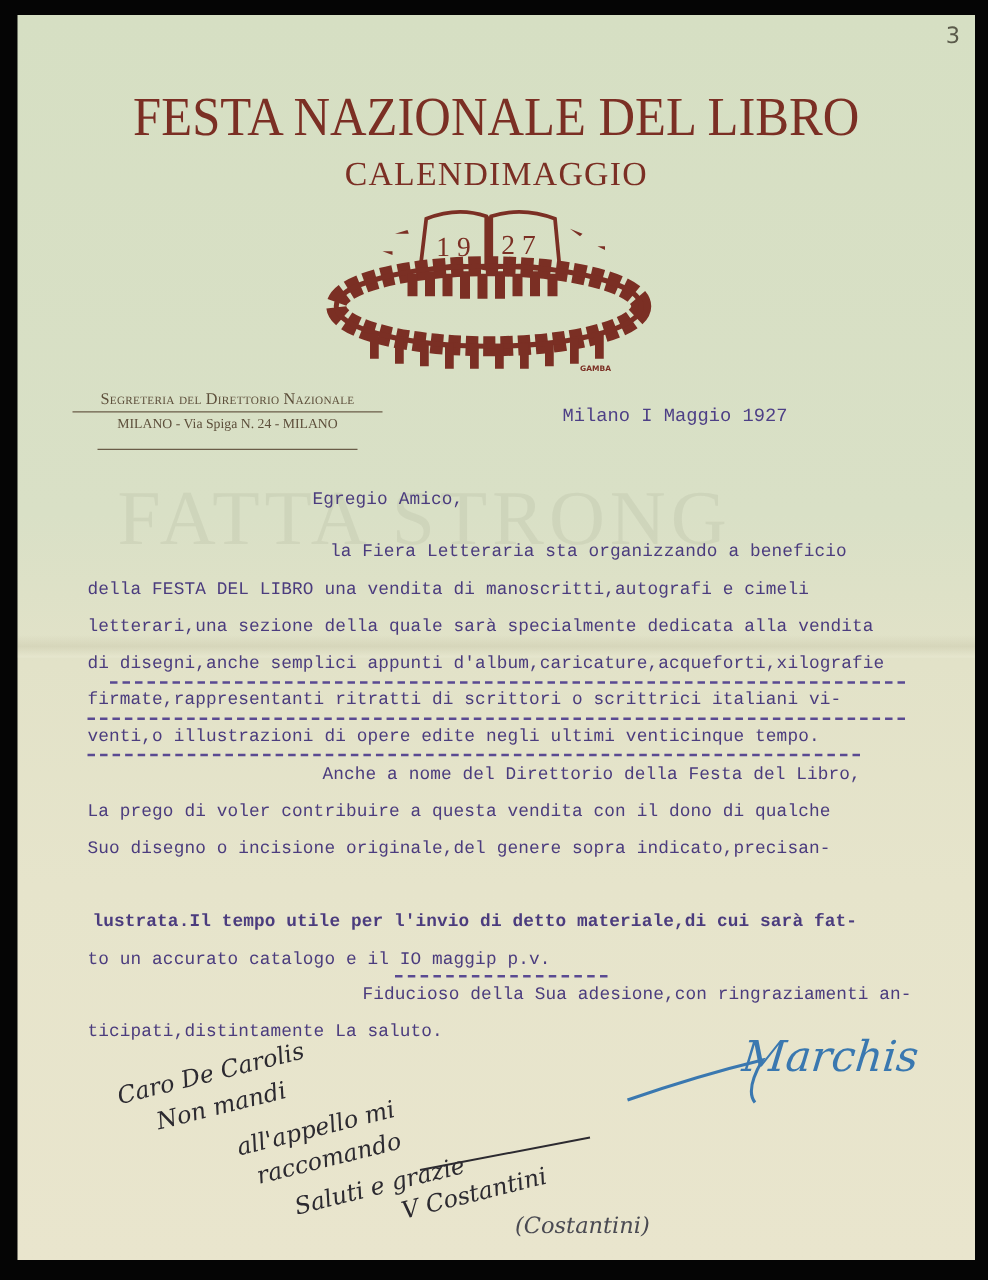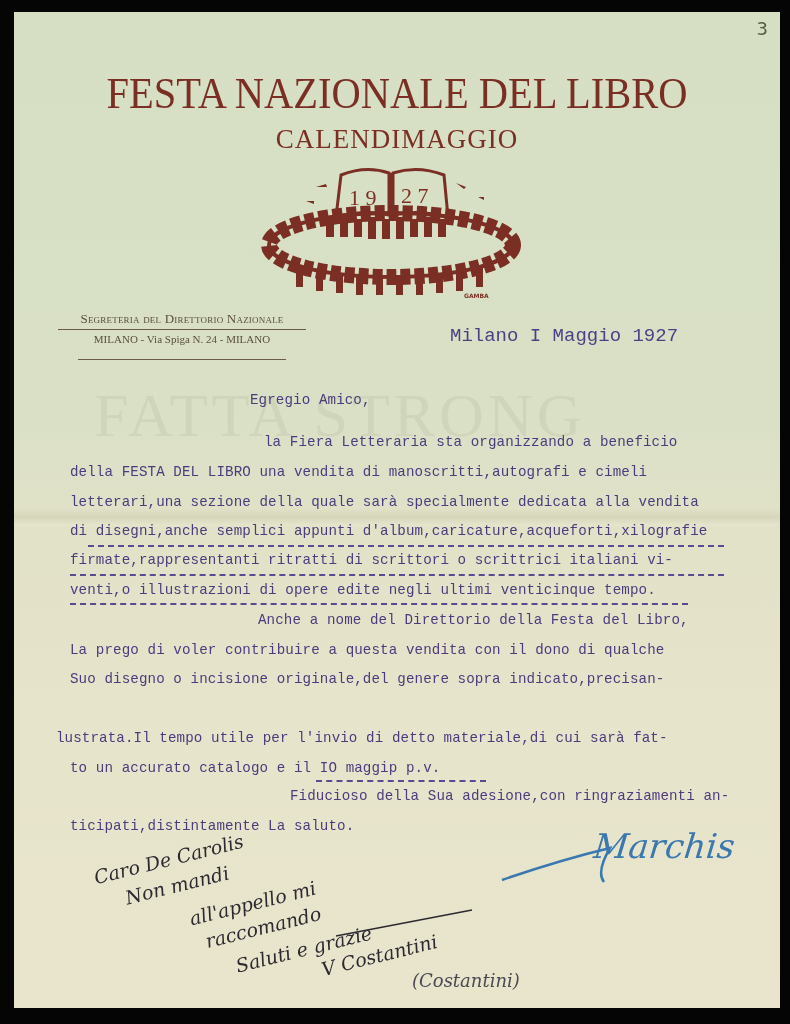--- a/index.html
+++ b/index.html
@@ -39,21 +39,21 @@
     font-family: "Liberation Serif", serif; font-size: 13px; color: #5d4f3b;
     border-bottom: 1px solid #6a5c48; padding-bottom: 2px;
     font-variant: small-caps; letter-spacing: 0.2px;
   }
   .letterhead-addr {
     position: absolute; left: 64px; top: 321px; width: 208px; text-align: center;
     font-family: "Liberation Serif", serif; font-size: 11px; color: #5d4f3b;
     border-bottom: 1px solid #6a5c48; padding-bottom: 14px;
   }
   .date {
-    position: absolute; left: 436px; top: 313px; font-size: 19px; color: #4d3f86;
+    position: absolute; left: 436px; top: 313px; font-size: 15px; color: #4d3f86;
   }
   .watermark {
     position: absolute; left: 80px; top: 368px; font-family: "Liberation Serif", serif;
     font-size: 62px; color: rgba(120,120,100,0.10); letter-spacing: 4px;
   }
   .line { position: absolute; font-size: 14.2px; color: #4b3c7e; white-space: pre; letter-spacing: 0.1px; }
   .dash { position: absolute; height: 0; border-top: 2px dashed #5a4a92; }
   .hand { position: absolute; font-family: "DejaVu Serif", serif; font-style: italic; color: #2c2a30; white-space: nowrap; }
   .sig-blue { position: absolute; left: 486px; top: 820px; width: 250px; height: 60px; }
 </style>
@@ -122,21 +122,21 @@
   <div class="line" style="left:56px; top:482px;">letterari,una sezione della quale sarà specialmente dedicata alla vendita</div>
   <div class="line" style="left:56px; top:511px;">di disegni,anche semplici appunti d'album,caricature,acqueforti,xilografie</div>
   <div class="dash" style="left:74px; top:533px; width:636px;"></div>
   <div class="line" style="left:56px; top:540px;">firmate,rappresentanti ritratti di scrittori o scrittrici italiani vi-</div>
   <div class="dash" style="left:56px; top:562px; width:654px;"></div>
   <div class="line" style="left:56px; top:570px;">venti,o illustrazioni di opere edite negli ultimi venticinque tempo.</div>
   <div class="dash" style="left:56px; top:591px; width:618px;"></div>
   <div class="line" style="left:244px; top:600px;">Anche a nome del Direttorio della Festa del Libro,</div>
   <div class="line" style="left:56px; top:630px;">La prego di voler contribuire a questa vendita con il dono di qualche</div>
   <div class="line" style="left:56px; top:659px;">Suo disegno o incisione originale,del genere sopra indicato,precisan-</div>
-  <div class="line" style="left:42px; top:718px;">lustrata.Il tempo utile per l'invio di detto materiale,di cui sarà fat-</div>
+  <div class="line" style="left:60px; top:718px;font-weight:bold;">lustrata.Il tempo utile per l'invio di detto materiale,di cui sarà fat-</div>
   <div class="line" style="left:56px; top:748px;">to un accurato catalogo e il IO maggip p.v.</div>
   <div class="dash" style="left:302px; top:768px; width:170px;"></div>
   <div class="line" style="left:244px; top:776px;margin-left:32px;">Fiducioso della Sua adesione,con ringraziamenti an-</div>
   <div class="line" style="left:56px; top:806px;">ticipati,distintamente La saluto.</div>
 
   <svg class="sig-blue" viewBox="0 0 250 60">
     <path d="M2 48 Q60 28 110 16 Q96 40 104 50" fill="none" stroke="#3a78b0" stroke-width="2.5"></path>
   </svg>
   <div class="hand" style="left:580px; top:814px; font-size:34px; color:#3a78b0; transform:skewX(-6deg);">Marchis</div>
 

